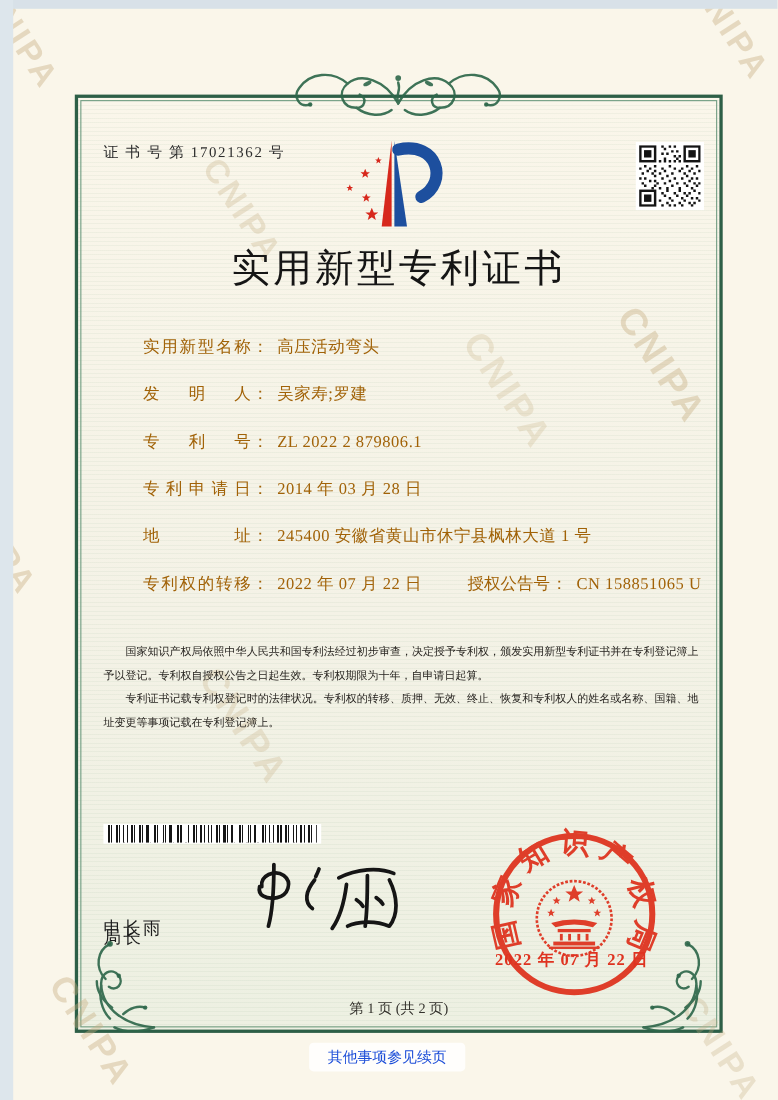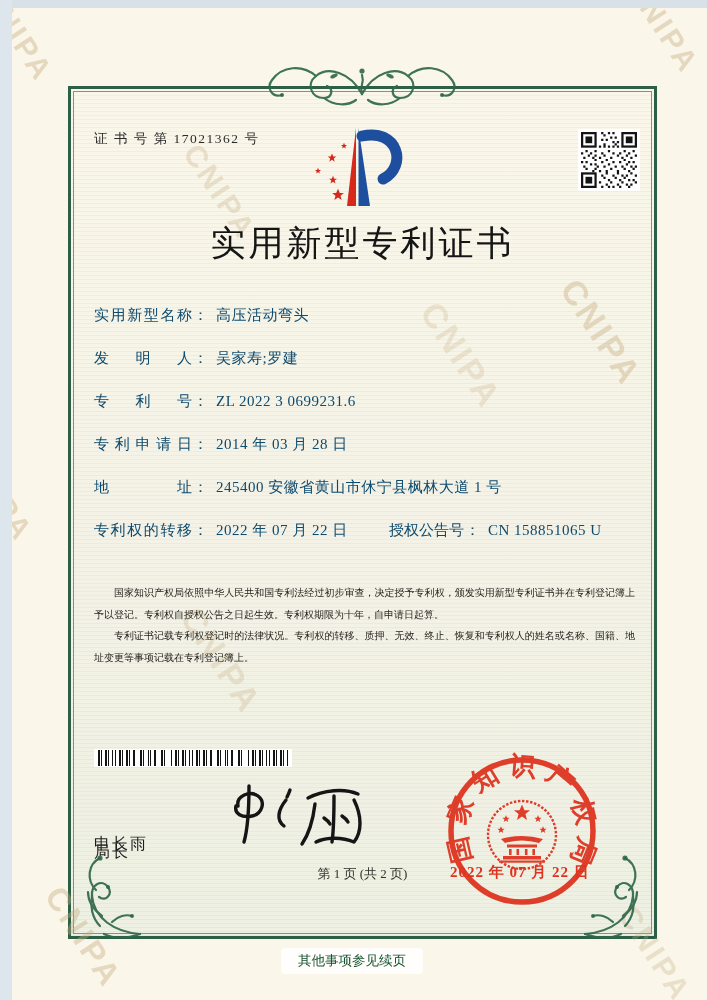--- a/index.html
+++ b/index.html
@@ -31,21 +31,21 @@
     position:absolute;left:2px;top:2px;right:2px;bottom:2px;
     border:1px solid #6f9c81;
   }
   .content{z-index:2;}
   .cert-no{left:94px;top:130px;font-size:13.5px;letter-spacing:1.5px;color:#2b2b2b;}
   .title{
     left:68px;top:220px;width:589px;text-align:center;
     font-size:35px;font-weight:400;letter-spacing:3px;color:#151515;
   }
   .fields{left:94px;top:306px;width:548px;}
-  .frow{position:relative;height:28px;margin-bottom:15px;font-size:15px;color:#0c4a6e;}
+  .frow{position:relative;height:28px;margin-bottom:15px;font-size:15px;color:#a16207;margin-left:36px;}
   .flabel{
     display:inline-block;width:98px;text-align:justify;text-align-last:justify;
     vertical-align:top;
   }
   .fcolon{display:inline-block;margin:0 8px 0 1px;}
   .fvalue{letter-spacing:.5px;}
   .pair2{position:absolute;left:295px;top:0;}
   .paras{left:94px;top:582px;width:541px;font-size:10px;line-height:21.5px;
     color:#26231f;text-align:justify;}
   .paras p{margin:0;text-indent:2em;}
@@ -56,24 +56,24 @@
       repeating-linear-gradient(90deg,#141414 0 2px,#fff 2px 3px,#141414 3px 4px,#fff 4px 7px);
   }
   .officer{left:94px;font-family:"Liberation Sans","DejaVu Sans",sans-serif;
     font-size:16px;font-weight:500;letter-spacing:2px;color:#1c1c1c;}
   .seal{left:442px;top:751px;width:160px;height:160px;z-index:4;}
   .seal-date{
     position:absolute;left:8px;top:112px;width:150px;
     font-size:15px;font-weight:700;letter-spacing:1px;color:#df3320;
     font-family:"Liberation Serif","DejaVu Serif",serif;
   }
-  .pagenum{left:68px;top:865px;width:589px;text-align:center;font-size:13px;color:#33312c;}
+  .pagenum{left:68px;top:908px;width:589px;text-align:center;font-size:13px;color:#33312c;}
   .contnote{
     left:281px;top:948px;width:142px;height:26px;line-height:26px;text-align:center;
-    background:rgba(255,255,255,.85);border-radius:4px;font-size:13.5px;color:#14532d;z-index:2;
+    background:rgba(255,255,255,.85);border-radius:4px;font-size:13.5px;color:#1d4ed8;z-index:2;
   }
   .ornament{z-index:3;pointer-events:none;}
   svg{display:block;}
 </style>
 </head>
 <body>
 
 <div class="abs edge-top"></div>
 <div class="abs edge-left"></div>
 
@@ -198,21 +198,21 @@
 <div class="abs content title">实用新型专利证书</div>
 
 <div class="abs content fields">
   <div class="frow">
     <span class="flabel">实用新型名称</span><span class="fcolon">：</span><span class="fvalue">高压活动弯头</span>
   </div>
   <div class="frow">
     <span class="flabel">发明人</span><span class="fcolon">：</span><span class="fvalue">吴家寿;罗建</span>
   </div>
   <div class="frow">
-    <span class="flabel">专利号</span><span class="fcolon">：</span><span class="fvalue">ZL 2022 3 0699231.6</span>
+    <span class="flabel">专利号</span><span class="fcolon">：</span><span class="fvalue">ZL 2022 2 879806.1</span>
   </div>
   <div class="frow">
     <span class="flabel">专利申请日</span><span class="fcolon">：</span><span class="fvalue">2014 年 03 月 28 日</span>
   </div>
   <div class="frow">
     <span class="flabel">地址</span><span class="fcolon">：</span><span class="fvalue">245400 安徽省黄山市休宁县枫林大道 1 号</span>
   </div>
   <div class="frow">
     <span class="flabel">专利权的转移</span><span class="fcolon">：</span><span class="fvalue">2022 年 07 月 22 日</span>
     <span class="pair2">

